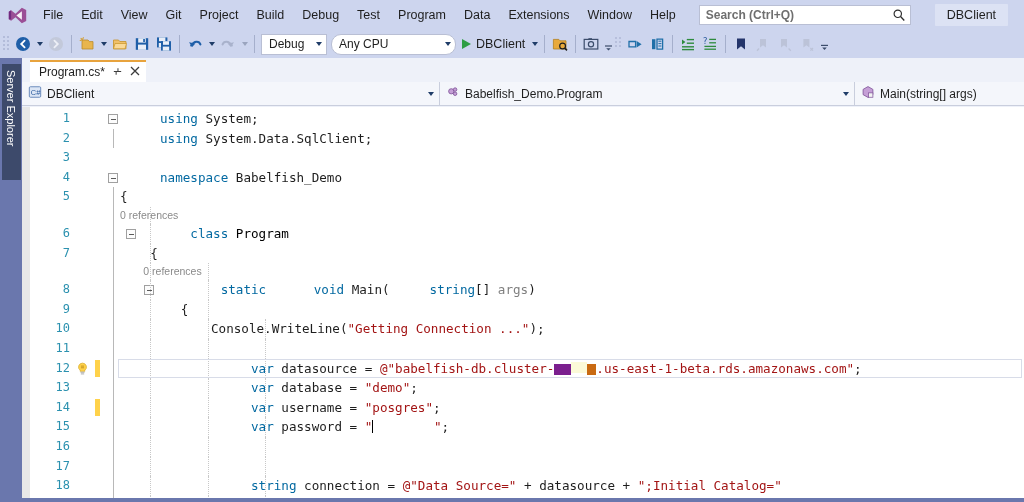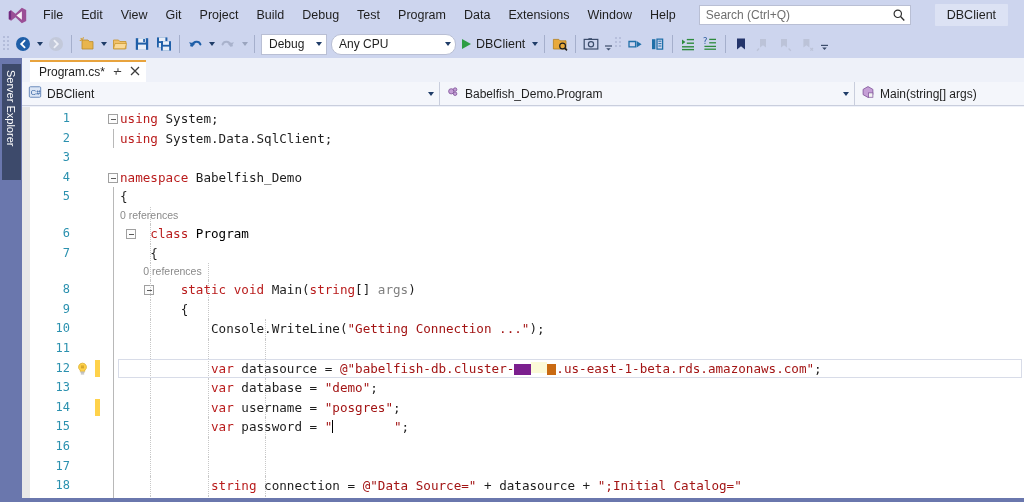--- a/index.html
+++ b/index.html
@@ -18,21 +18,21 @@
     display: flex; align-items: center;
   }
   .vs-logo { width: 34px; height: 30px; display: flex; align-items: center; justify-content: center; }
   .menu-item {
     font-size: 12.5px; color: #1E1E1E; padding: 0 9px; line-height: 30px;
     white-space: nowrap; cursor: default;
   }
   .search-box {
     margin-left: 14px; width: 212px; height: 20px; background: #FFFFFF;
     border: 1px solid #B9BFD4; display: flex; align-items: center;
-    padding: 0 4px 0 6px; position: relative;
+    padding: 0 4px 0 6px; position: relative; font-weight: bold;
   }
   .search-box .ph { font-size: 12px; color: #6F6F6F; flex: 1; }
   .search-box .mag { width: 14px; height: 14px; }
   .title-right {
     margin-left: 24px; font-size: 12.5px; color: #1E1E1E;
     background: #DCE2F4; padding: 4px 12px; border-radius: 1px;
   }
 
   
   .toolbar {
@@ -154,21 +154,21 @@
   .lens {
     position: absolute; left: 98px; top: 0;
     font-family: "Liberation Sans", sans-serif; font-size: 10.5px;
     color: #8A8A8A; line-height: 19.6px; white-space: pre;
   }
   .row.lensrow { height: 17px; }
   .row.lensrow .lens { line-height: 17px; }
   .row.lensrow .guideline, .row.lensrow .vline { height: 17px; }
 
   
-  .kw   { color: #b91c1c; }
+  .kw   { color: #0369a1; margin-left: 40px; }
   .type { color: #000000; }
   .str  { color: #A31515; }
   .cmt  { color: #008000; }
   .pln  { color: #1E1E1E; }
   .prm  { color: #808080; }
 
   
   .curline {
     position: absolute; left: 96px; right: 2px; top: 0; height: 19.6px;
     border: 1px solid #D8DCE8; background: transparent; pointer-events: none;

